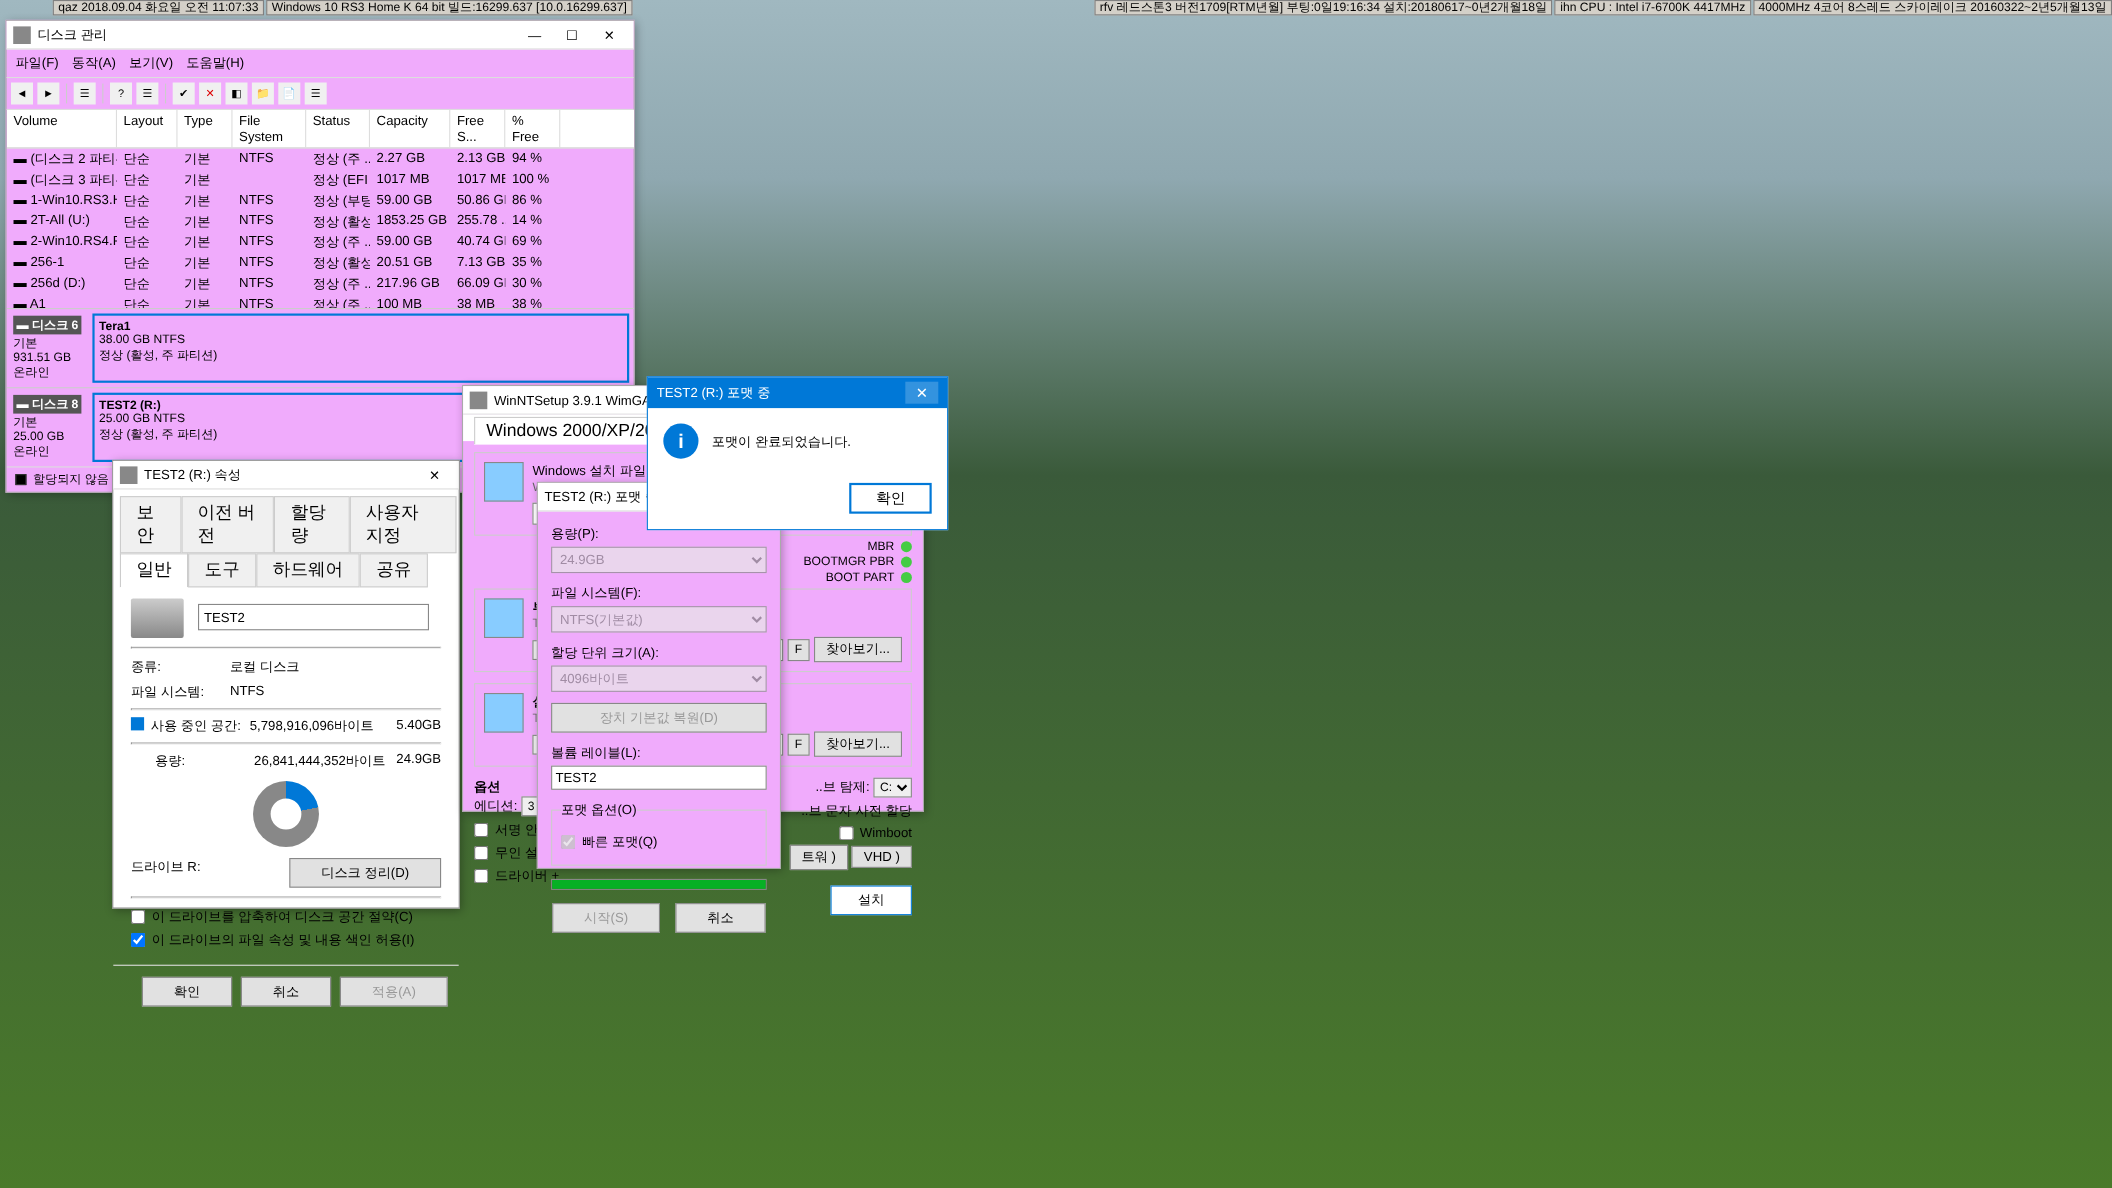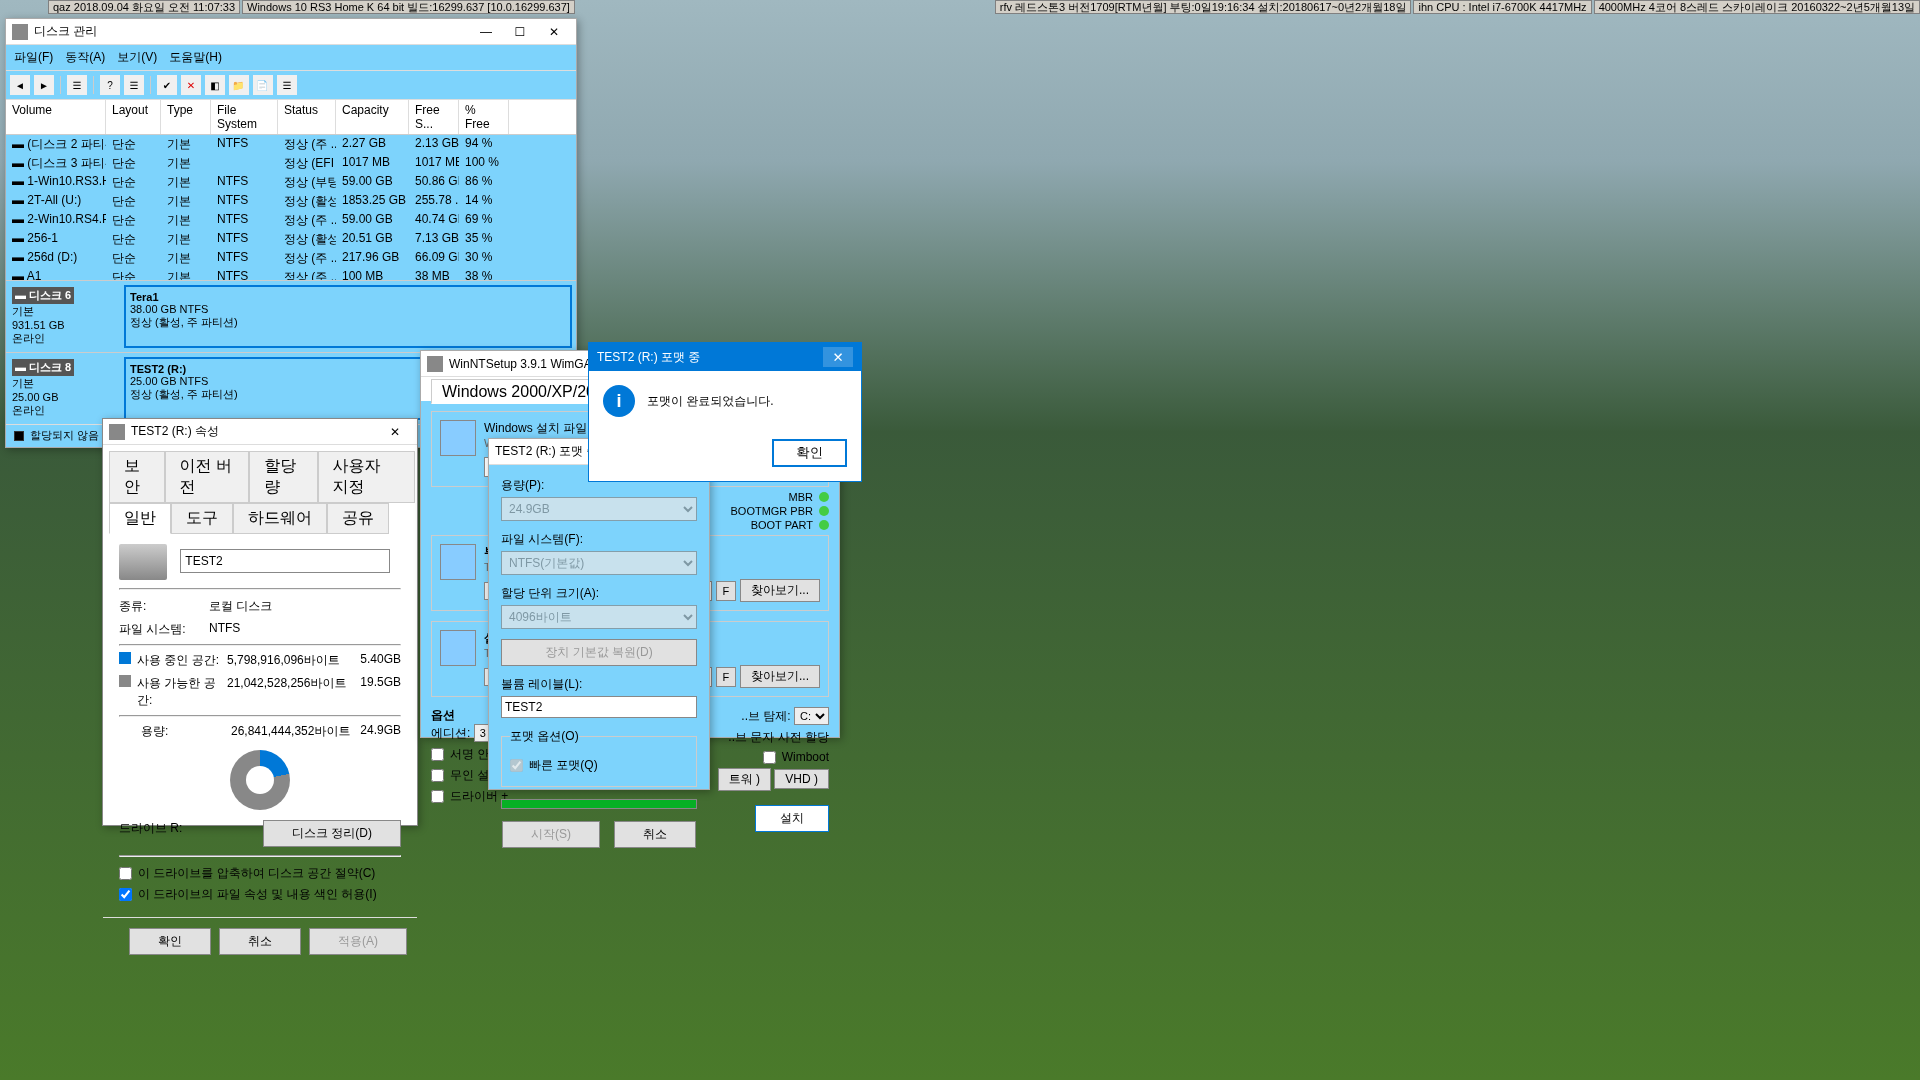--- a/index.html
+++ b/index.html
@@ -3,21 +3,21 @@
 <meta charset="utf-8">
 <style>
 * { box-sizing: border-box; margin: 0; padding: 0; font-family: "Malgun Gothic", sans-serif; }
 body { width: 1920px; height: 1080px; background: linear-gradient(to bottom, #a0b8c0 0%, #8fa8b0 15%, #3a5a3a 40%, #4a7a2a 100%); position: relative; overflow: hidden; font-size: 12px; }
 
 
 .top-bar { position: absolute; top: 0; left: 0; right: 0; height: 14px; display: flex; gap: 2px; margin-left: 48px; }
 .top-item { background: #d4d0c8; border: 1px solid #808080; padding: 0 4px; font-size: 11px; line-height: 12px; white-space: nowrap; }
 
 
-.window { position: absolute; background: #7dd3fc; border: 1px solid #aaa; box-shadow: 2px 2px 8px rgba(0,0,0,0.3); }
+.window { position: absolute; background: #f0abfc; border: 1px solid #aaa; box-shadow: 2px 2px 8px rgba(0,0,0,0.3); }
 .title-bar { background: #fff; border-bottom: 1px solid #ddd; height: 26px; display: flex; align-items: center; padding: 0 6px; gap: 6px; }
 .title-icon { width: 16px; height: 16px; background: #888; display: inline-block; }
 .title-text { flex: 1; font-size: 12px; }
 .title-btns { display: flex; gap: 2px; }
 .title-btn { width: 32px; height: 22px; border: none; background: transparent; font-size: 12px; cursor: pointer; }
 
 .menu-bar { display: flex; gap: 12px; padding: 4px 8px; font-size: 12px; border-bottom: 1px solid #ddd; }
 .menu-item { cursor: pointer; }
 
 .toolbar { display: flex; gap: 4px; padding: 4px; border-bottom: 1px solid #ddd; align-items: center; }
@@ -32,21 +32,21 @@
 .ct { width: 50px; }
 .cf { width: 67px; }
 .cs { width: 58px; }
 .cc { width: 73px; }
 .cfs { width: 50px; }
 .cpf { width: 50px; }
 
 .disk-pane { padding: 4px; display: flex; gap: 4px; border-top: 1px solid #ccc; }
 .disk-info { width: 70px; font-size: 11px; padding: 2px; }
 .disk-info-title { font-weight: bold; background: #555; color: #fff; padding: 1px 3px; display: inline-block; }
-.disk-parts { flex: 1; display: flex; gap: 6px; margin-left: 40px; }
+.disk-parts { flex: 1; display: flex; gap: 6px; }
 .disk-part { border: 2px solid #0078d7; padding: 4px; font-size: 11px; flex: 1; }
 .disk-part .pname { font-weight: bold; }
 
 .status-bar { border-top: 1px solid #ddd; padding: 3px 8px; font-size: 11px; display: flex; align-items: center; gap: 6px; }
 .stat-box { width: 10px; height: 10px; border: 1px solid #333; }
 
 
 .props { position: absolute; background: #fff; border: 1px solid #888; }
 .tabs { display: flex; padding: 6px 2px 0 6px; }
 .tab { padding: 4px 14px; border: 1px solid #ccc; background: #f0f0f0; font-size: 16px; cursor: pointer; }
@@ -304,26 +304,20 @@
         <span class="lbl">파일 시스템:</span>
         <span>NTFS</span>
       </div>
     <hr style="margin:6px 0">
     <div class="props-line">
         <span class="swatch sw-blue"></span>
         <span class="lbl">사용 중인 공간:</span>
         <span style="flex:1">5,798,916,096바이트</span>
         <span>5.40GB</span>
       </div>
-    <div class="props-line">
-        <span class="swatch sw-gray"></span>
-        <span class="lbl">사용 가능한 공간:</span>
-        <span style="flex:1">21,042,528,256바이트</span>
-        <span>19.5GB</span>
-      </div>
     <hr style="margin:6px 0">
     <div class="props-line">
         <span style="width:22px"></span>
         <span class="lbl">용량:</span>
         <span style="flex:1">26,841,444,352바이트</span>
         <span>24.9GB</span>
       </div>
     <div class="donut"></div>
     <div style="display:flex; justify-content:space-between; align-items:flex-start;">
       <span>드라이브 R:</span>

